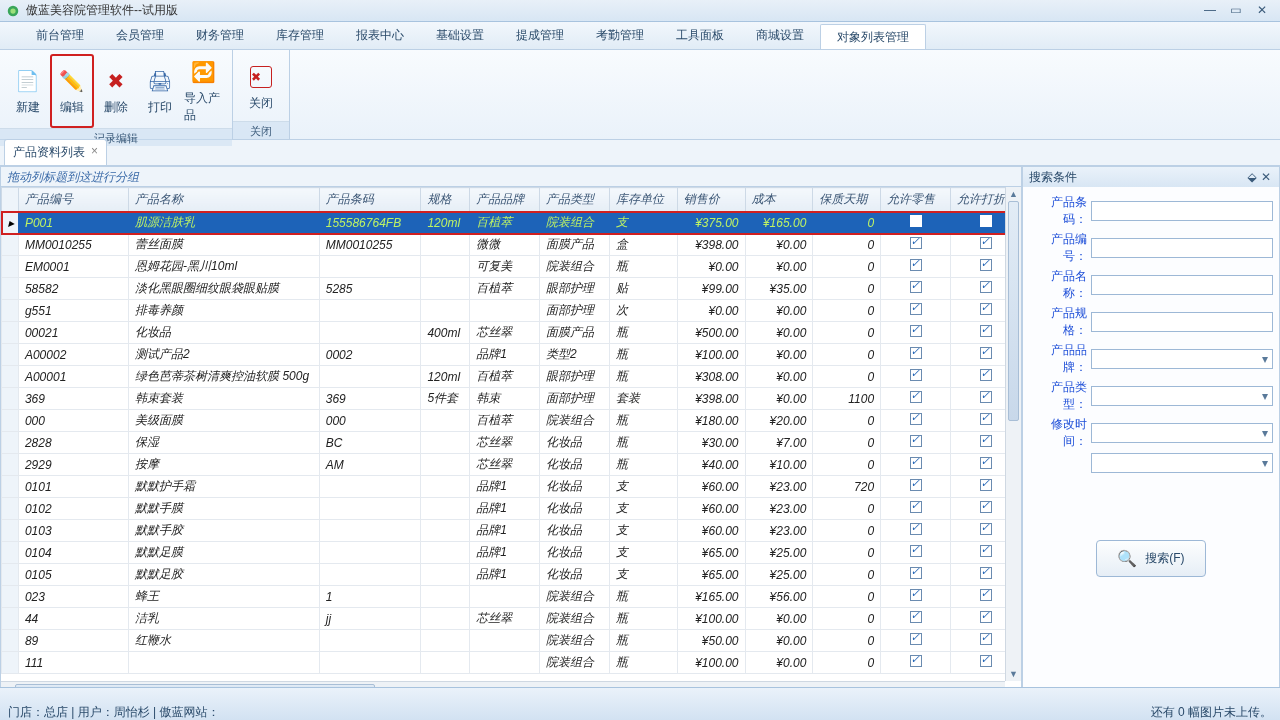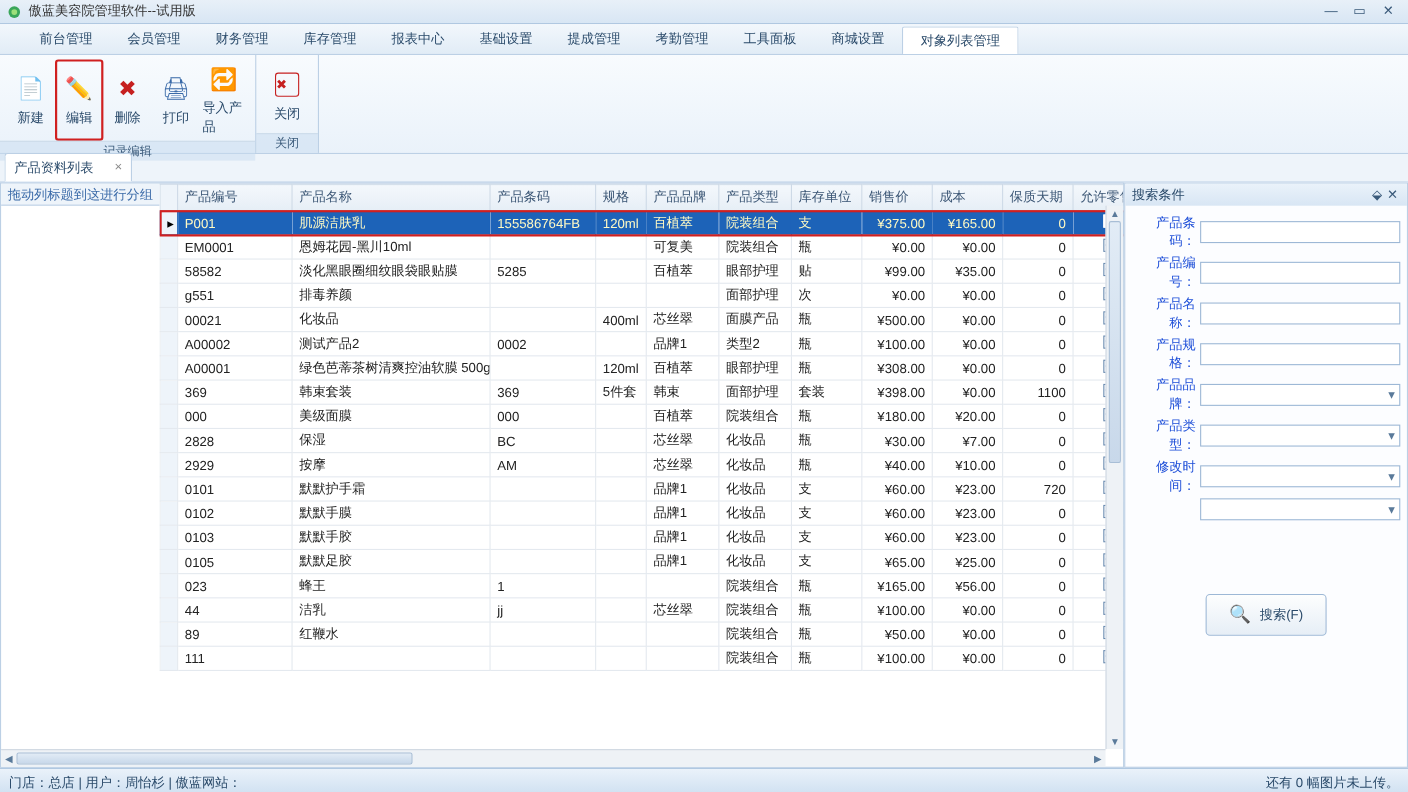--- a/index.html
+++ b/index.html
@@ -17,32 +17,32 @@
 .ribbon { height: 90px; background: linear-gradient(#f8fbfe, #eaf2fa); border-bottom: 1px solid #bcd0e5; display: flex; align-items: stretch; }
 .ribbon-group { border-right: 1px solid #bcd0e5; display: flex; flex-direction: column; }
 .ribbon-btns { display: flex; flex: 1; padding: 4px 6px 0 6px; }
 .rbtn { width: 44px; display: flex; flex-direction: column; align-items: center; justify-content: center; padding: 4px 2px; cursor: pointer; border-radius: 3px; }
 .rbtn.highlighted { border: 2px solid #d02020; }
 .rbtn .ricon { width: 28px; height: 28px; margin-bottom: 4px; display: flex; align-items: center; justify-content: center; font-size: 20px; }
 .rbtn span.lbl { font-size: 12px; color: #2a4a6a; }
 .ribbon-cap { height: 18px; background: rgba(200,220,240,.5); text-align: center; font-size: 11px; color: #3a5a7a; line-height: 18px; border-top: 1px solid #cddcea; }
 
 .tabstrip { height: 26px; background: #eef4fa; border-bottom: 1px solid #bcd0e5; display: flex; align-items: flex-end; padding: 0 4px; }
-.tab { background: #fff; border: 1px solid #bcd0e5; border-bottom: none; padding: 4px 8px; border-radius: 3px 3px 0 0; display: flex; align-items: flex-start; gap: 19px; font-size: 12px; color: #2a4a6a; margin-top: 31px; }
+.tab { background: #fff; border: 1px solid #bcd0e5; border-bottom: none; padding: 4px 8px; border-radius: 3px 3px 0 0; display: flex; align-items: flex-start; gap: 6px; font-size: 12px; color: #2a4a6a; margin-top: 31px; }
 .tab .x { color: #888; cursor: pointer; }
 
 .workspace { position: absolute; top: 166px; bottom: 22px; left: 0; right: 0; display: flex; }
-.grid-area { flex: 1; display: flex; flex-direction: row; border: 1px solid #bcd0e5; position: relative; }
+.grid-area { flex: 1; display: flex; flex-direction: column; border: 1px solid #bcd0e5; position: relative; font-style: italic; }
 .group-panel { height: 20px; background: #eef4fa; padding: 2px 6px; color: #3a6aa8; font-size: 12px; border-bottom: 1px solid #bcd0e5; }
 .table-wrap { flex: 1; overflow: hidden; position: relative; }
 table { border-collapse: collapse; width: 100%; table-layout: fixed; }
 thead th { background: linear-gradient(#f4f8fc,#e6eef6); border: 1px solid #cdd9e6; padding: 3px 6px; text-align: left; color: #3a5574; font-weight: normal; height: 20px; }
 tbody td { border: 1px solid #e4e9ef; padding: 2px 6px; height: 19px; color: #222; white-space: nowrap; overflow: hidden; }
 tbody tr.selected { background: #1d63b8; color: #fff; outline: 2px solid #d02020; outline-offset: -1px; }
-tbody tr.selected td { color: #fef9c3; border-color: #1d63b8; }
+tbody tr.selected td { color: #bef264; border-color: #1d63b8; }
 .num { text-align: right; }
 .ctr { text-align: center; }
 .rowptr { width: 14px; background: #eef4fa; text-align: center; color: #333; }
 tbody tr.selected .rowptr { color: #000; }
 .chk { display:inline-block; width:12px; height:12px; border:1px solid #6a8bb0; background:#fff; position:relative; }
 .chk.on::after { content:"✓"; position:absolute; top:-3px; left:0; font-size:11px; color:#2a6ab8; }
 tbody tr.selected .chk { border-color:#fff; }
 tbody tr.selected .chk.on::after { color:#fff; }
 
 .vscroll { position: absolute; right: 0; top: 20px; bottom: 16px; width: 16px; background: #eef2f6; border-left: 1px solid #cfd8e2; }
@@ -60,21 +60,21 @@
 .sp-title .pb { width:14px; text-align:center; cursor:pointer; color:#3a5a7a; }
 .sp-body { padding: 4px 6px; }
 .srow { display: flex; align-items: center; margin: 3px 0; }
 .srow label { width: 62px; color: #1d4ed8; text-align: right; padding-right: 4px; }
 .srow input, .srow .combo { flex:1; height: 20px; border: 1px solid #9db8d6; background: #fff; padding: 0 4px; }
 .srow .combo { display:flex; align-items:center; justify-content:flex-end; color:#5a7a9a; }
 .sbtn-wrap { text-align:center; margin-top: 60px; }
 .sbtn { display:inline-flex; align-items:center; gap:8px; padding: 8px 20px; border:1px solid #9db8d6; border-radius:4px; background: linear-gradient(#fdfefe,#e6eef6); cursor:pointer; color:#2a4a6a; }
 .sbtn .sicon { font-size:16px; }
 
-.statusbar { position:absolute; bottom:0; left:0; right:0; height:22px; background: linear-gradient(#eaf2fa,#d2e2f2); border-top:1px solid #a8c3de; display:flex; align-items:flex-end; padding:0 8px; color:#2a4a6a; font-size:12px; }
+.statusbar { position:absolute; bottom:0; left:0; right:0; height:22px; background: linear-gradient(#eaf2fa,#d2e2f2); border-top:1px solid #a8c3de; display:flex; align-items:flex-start; padding:16px 8px; color:#2a4a6a; font-size:12px; }
 .statusbar .spacer { flex:1; }
 </style>
 </head>
 <body>
 
 <div class="titlebar">
   <svg class="logo" viewBox="0 0 16 16">
       <circle cx="8" cy="8" r="6" fill="#3aa65a"></circle>
       <circle cx="8" cy="8" r="3" fill="#9de07a"></circle>
     </svg>
@@ -193,20 +193,35 @@
               <td>院装组合</td>
               <td>支</td>
               <td class="num">¥375.00</td>
               <td class="num">¥165.00</td>
               <td class="num">0</td>
               <td class="ctr"><span class="chk on"></span></td>
               <td class="ctr"><span class="chk on"></span></td>
             </tr>
             <tr>
               <td class="rowptr"></td>
+              <td>MM0010255</td>
+              <td>蕾丝面膜</td>
+              <td>MM0010255</td>
+              <td></td>
+              <td>微微</td>
+              <td>面膜产品</td>
+              <td>盒</td>
+              <td class="num">¥398.00</td>
+              <td class="num">¥0.00</td>
+              <td class="num">0</td>
+              <td class="ctr"><span class="chk on"></span></td>
+              <td class="ctr"><span class="chk on"></span></td>
+            </tr>
+            <tr>
+              <td class="rowptr"></td>
               <td>EM0001</td>
               <td>恩姆花园-黑川10ml</td>
               <td></td>
               <td></td>
               <td>可复美</td>
               <td>院装组合</td>
               <td>瓶</td>
               <td class="num">¥0.00</td>
               <td class="num">¥0.00</td>
               <td class="num">0</td>
@@ -388,20 +403,35 @@
               <td>化妆品</td>
               <td>支</td>
               <td class="num">¥60.00</td>
               <td class="num">¥23.00</td>
               <td class="num">0</td>
               <td class="ctr"><span class="chk on"></span></td>
               <td class="ctr"><span class="chk on"></span></td>
             </tr>
             <tr>
               <td class="rowptr"></td>
+              <td>0104</td>
+              <td>默默足膜</td>
+              <td></td>
+              <td></td>
+              <td>品牌1</td>
+              <td>化妆品</td>
+              <td>支</td>
+              <td class="num">¥65.00</td>
+              <td class="num">¥25.00</td>
+              <td class="num">0</td>
+              <td class="ctr"><span class="chk on"></span></td>
+              <td class="ctr"><span class="chk on"></span></td>
+            </tr>
+            <tr>
+              <td class="rowptr"></td>
               <td>0105</td>
               <td>默默足胶</td>
               <td></td>
               <td></td>
               <td>品牌1</td>
               <td>化妆品</td>
               <td>支</td>
               <td class="num">¥65.00</td>
               <td class="num">¥25.00</td>
               <td class="num">0</td>

